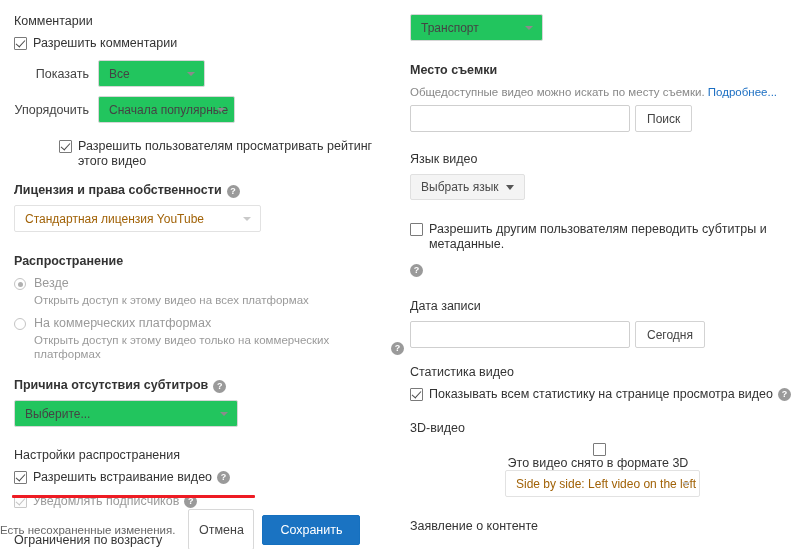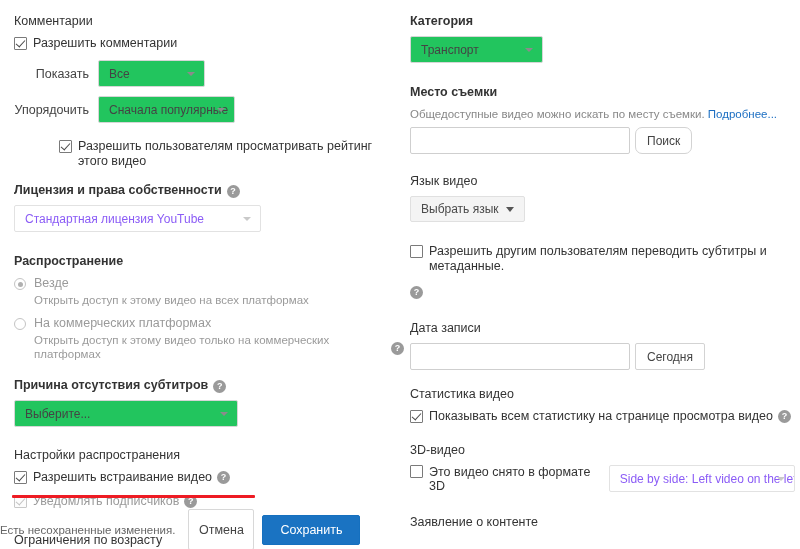--- a/index.html
+++ b/index.html
@@ -111,21 +111,21 @@
     background: #22c55e;
     border-radius: 2px;
     display: flex; align-items: center;
     padding: 0 26px 0 10px;
     font-size: 12px;
     color: #444;
     cursor: pointer;
     white-space: nowrap;
     overflow: hidden;
   }
-  .select.disabled { color: #8b5cf6; background:#fff; border-color:#e2e2e2; cursor: default; }
+  .select.disabled { color: #a16207; background:#fff; border-color:#e2e2e2; cursor: default; }
   .caret {
     position: absolute; right: 9px; top: 50%;
     margin-top: -2px;
     width: 0; height: 0;
     border-left: 4px solid transparent;
     border-right: 4px solid transparent;
     border-top: 4px solid #8b8b8b;
   }
   .select.disabled .caret { border-top-color: #c9c9c9; }
 
@@ -317,36 +317,35 @@
         <span class="chk"></span>
         <span class="chk-label">Включить ограничение по возрасту</span>
         <span class="help">?</span>
       </div>
     </div>
   </div>
 
   <div class="col-right">
 
     <div class="block" style="margin-top:14px;">
-      <div class="sec-title bold">Категория</div>
       <div class="select" style="width:133px;">
         <span>Транспорт</span>
         <span class="caret"></span>
       </div>
     </div>
 
     <div class="block" style="margin-top:22px;">
       <div class="sec-title bold">Место съемки</div>
       <div class="hint">
         <span>Общедоступные видео можно искать по месту съемки.</span>
         <span class="link">Подробнее...</span>
       </div>
       <div style="display:flex; align-items:center;">
         <input class="txt" style="width: 220px;" value="">
-        <button class="btn-plain" style="margin-left:5px;border-radius:7px;">Поиск</button>
+        <button class="btn-plain" style="margin-left:5px;">Поиск</button>
       </div>
     </div>
 
     <div class="block" style="margin-top:20px;">
       <div class="sec-title">Язык видео</div>
       <div class="btn-lang">
         <span>Выбрать язык</span>
         <span class="caret-s"></span>
       </div>
     </div>
@@ -373,21 +372,21 @@
       <div class="sec-title">Статистика видео</div>
       <div class="chk-row">
         <span class="chk checked"></span>
         <span class="chk-label">Показывать всем статистику на странице просмотра видео</span>
         <span class="help">?</span>
       </div>
     </div>
 
     <div class="block" style="margin-top:19px;">
       <div class="sec-title">3D-видео</div>
-      <div style="display:flex; ">
+      <div style="display:flex; align-items:center;flex-direction:column;">
         <span class="chk" style="top:0;"></span>
         <span class="chk-label" style="font-size:12.5px; margin-right:9px;">Это видео снято в формате 3D</span>
         <div class="select disabled" style="width:195px;">
           <span>Side by side: Left video on the left side</span>
           <span class="caret"></span>
         </div>
       </div>
     </div>
 
     <div class="block" style="margin-top:22px;">

